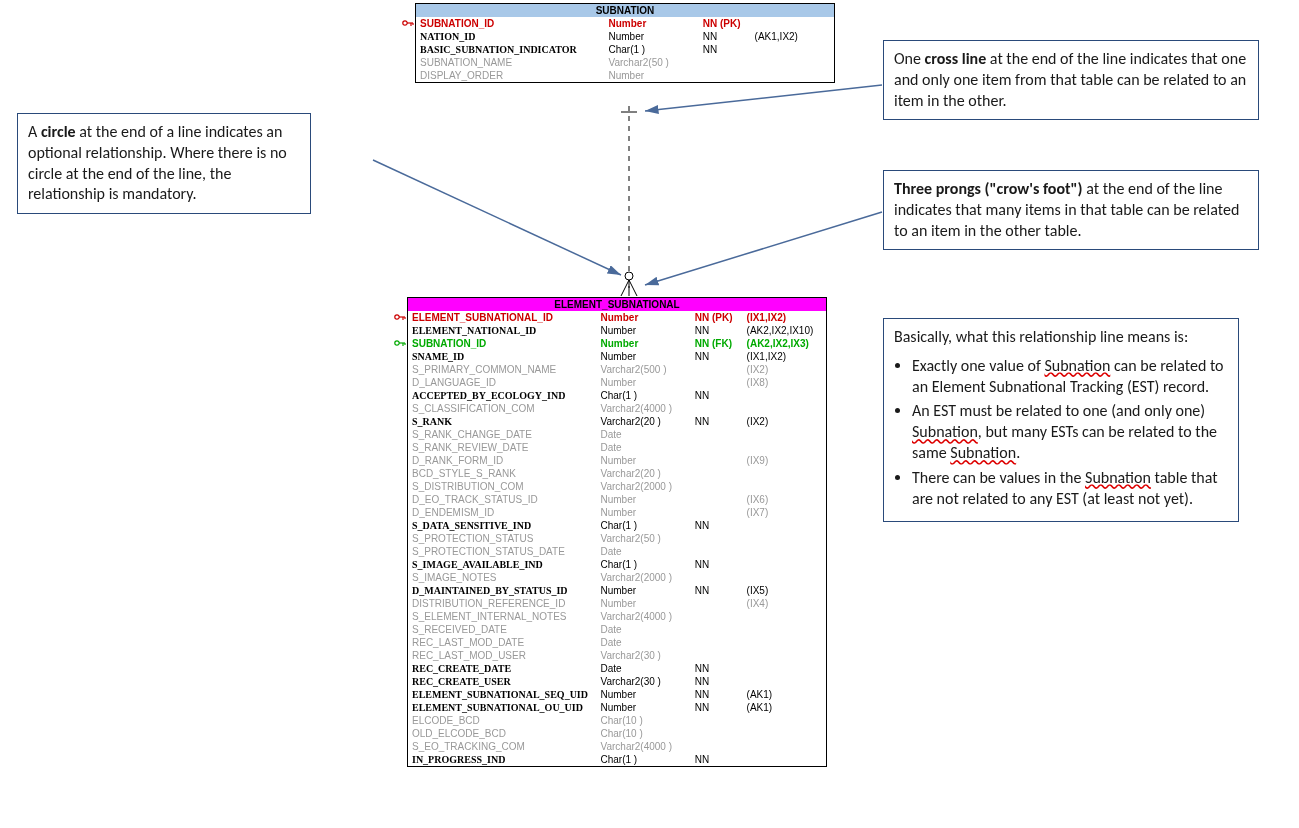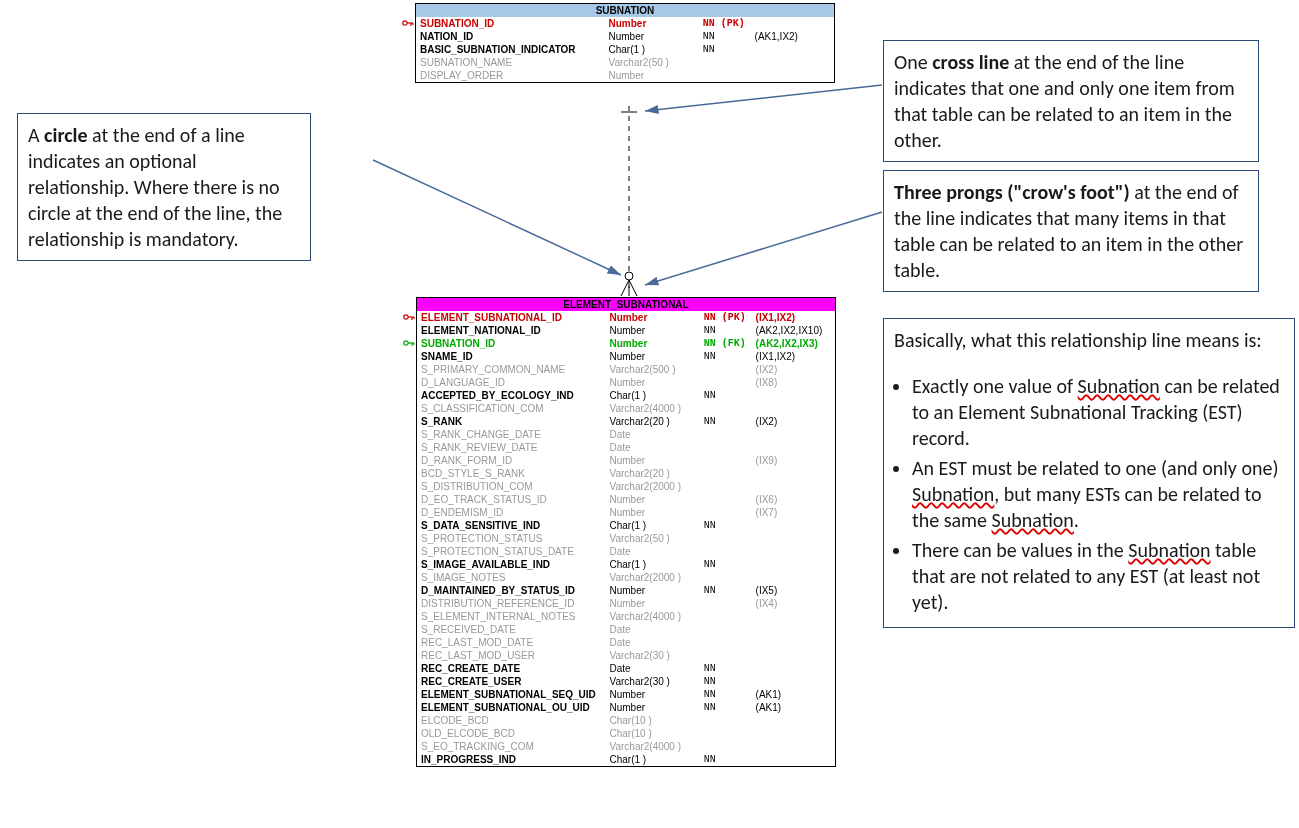--- a/index.html
+++ b/index.html
@@ -5,30 +5,30 @@
   * { box-sizing: border-box; margin: 0; padding: 0; }
   body { font-family: Arial, sans-serif; background: #fff; position: relative; width: 1299px; height: 828px; }
   .entity { position: absolute; border: 1px solid #000; background: #fff; font-size: 10px; }
   .entity-header { text-align: center; font-weight: bold; padding: 1px; font-size: 10px; }
   .hdr-blue { background: #a8c8e8; }
   .hdr-magenta { background: #ff00ff; }
   .entity-body { }
   .row { display: flex; padding: 0 4px; line-height: 13px; height: 13px; position: relative; }
   .col-name { width: 200px; }
   .col-type { width: 100px; }
-  .col-nn { width: 55px; font-family: Liberation Mono, monospace; }
+  .col-nn { width: 55px; }
   .col-idx { width: 80px; }
   .faint { color: #999; }
   .red { color: #c00; font-weight: bold; }
   .green { color: #0a0; font-weight: bold; }
-  .bold { color: #000; font-weight: bold; }
+  .bold { color: #000; font-weight: bold; font-family: Liberation Serif, serif; }
   .key-icon { position: absolute; left: -14px; top: 1px; width: 12px; height: 10px; }
-  .callout { position: absolute; border: 1px solid #2a4a7a; background: #fff; padding: 8px 10px; font-size: 20px; font-family: Calibri, Arial, sans-serif; color: #1a1a1a; line-height: 1.3; }
+  .callout { position: absolute; border: 1px solid #2a4a7a; background: #fff; padding: 8px 10px; font-size: 16px; font-family: Calibri, Arial, sans-serif; color: #1a1a1a; line-height: 1.3; }
   .callout b { font-weight: bold; }
-  .callout ul { padding-left: 18px; margin-top: 20px; }
+  .callout ul { padding-left: 18px; margin-top: 8px; }
   .callout li { margin-bottom: 4px; }
   .squiggle { text-decoration: underline; text-decoration-style: wavy; text-decoration-color: #d00; }
   .connector { position: absolute; }
   svg.arrows { position: absolute; top: 0; left: 0; width: 1299px; height: 828px; pointer-events: none; }
 </style>
 </head>
 <body>
 
 <div class="entity" id="entity-subnation" style="left:415px; top:3px; width:420px;">
   <div class="entity-header hdr-blue">SUBNATION</div>
@@ -65,21 +65,21 @@
       </div>
       <div class="row">
         <span class="col-name faint">DISPLAY_ORDER</span>
         <span class="col-type faint">Number</span>
         <span class="col-nn faint"></span>
         <span class="col-idx faint"></span>
       </div>
     </div>
 </div>
 
-<div class="entity" id="entity-element" style="left:416px; top:297px; width:420px;">
+<div class="entity" id="entity-element" style="left:407px; top:297px; width:420px;">
   <div class="entity-header hdr-magenta">ELEMENT_SUBNATIONAL</div>
   <div class="entity-body" id="element-body">
       <div class="row">
         <span class="col-name red">ELEMENT_SUBNATIONAL_ID</span>
         <span class="col-type red">Number</span>
         <span class="col-nn red">NN (PK)</span>
         <span class="col-idx red">(IX1,IX2)</span>
         <svg class="key-icon" viewBox="0 0 12 10">
           <circle cx="3" cy="5" r="2.2" fill="none" stroke="#c00" stroke-width="1.2"></circle>
           <line x1="5" y1="5" x2="11" y2="5" stroke="#c00" stroke-width="1.2"></line>
@@ -318,21 +318,21 @@
 </div>
 
 <div class="callout" style="left:883px; top:40px; width:376px;">
   <span>One </span><b>cross line</b><span> at the end of the line indicates that one and only one item from that table can be related to an item in the other.</span>
 </div>
 
 <div class="callout" style="left:883px; top:170px; width:376px;">
   <b>Three prongs ("crow's foot")</b><span> at the end of the line indicates that many items in that table can be related to an item in the other table.</span>
 </div>
 
-<div class="callout" style="left:883px; top:318px; width:412px;">
+<div class="callout" style="left:883px; top:318px; width:356px;">
   <div>Basically, what this relationship line means is:</div>
   <ul>
     <li><span>Exactly one value of </span><span class="squiggle">Subnation</span><span> can be related to an Element Subnational Tracking (EST) record.</span></li>
     <li><span>An EST must be related to one (and only one) </span><span class="squiggle">Subnation</span><span>, but many ESTs can be related to the same </span><span class="squiggle">Subnation</span><span>.</span></li>
     <li><span>There can be values in the </span><span class="squiggle">Subnation</span><span> table that are not related to any EST (at least not yet).</span></li>
   </ul>
 </div>
 
 <svg class="arrows">
   <defs>

